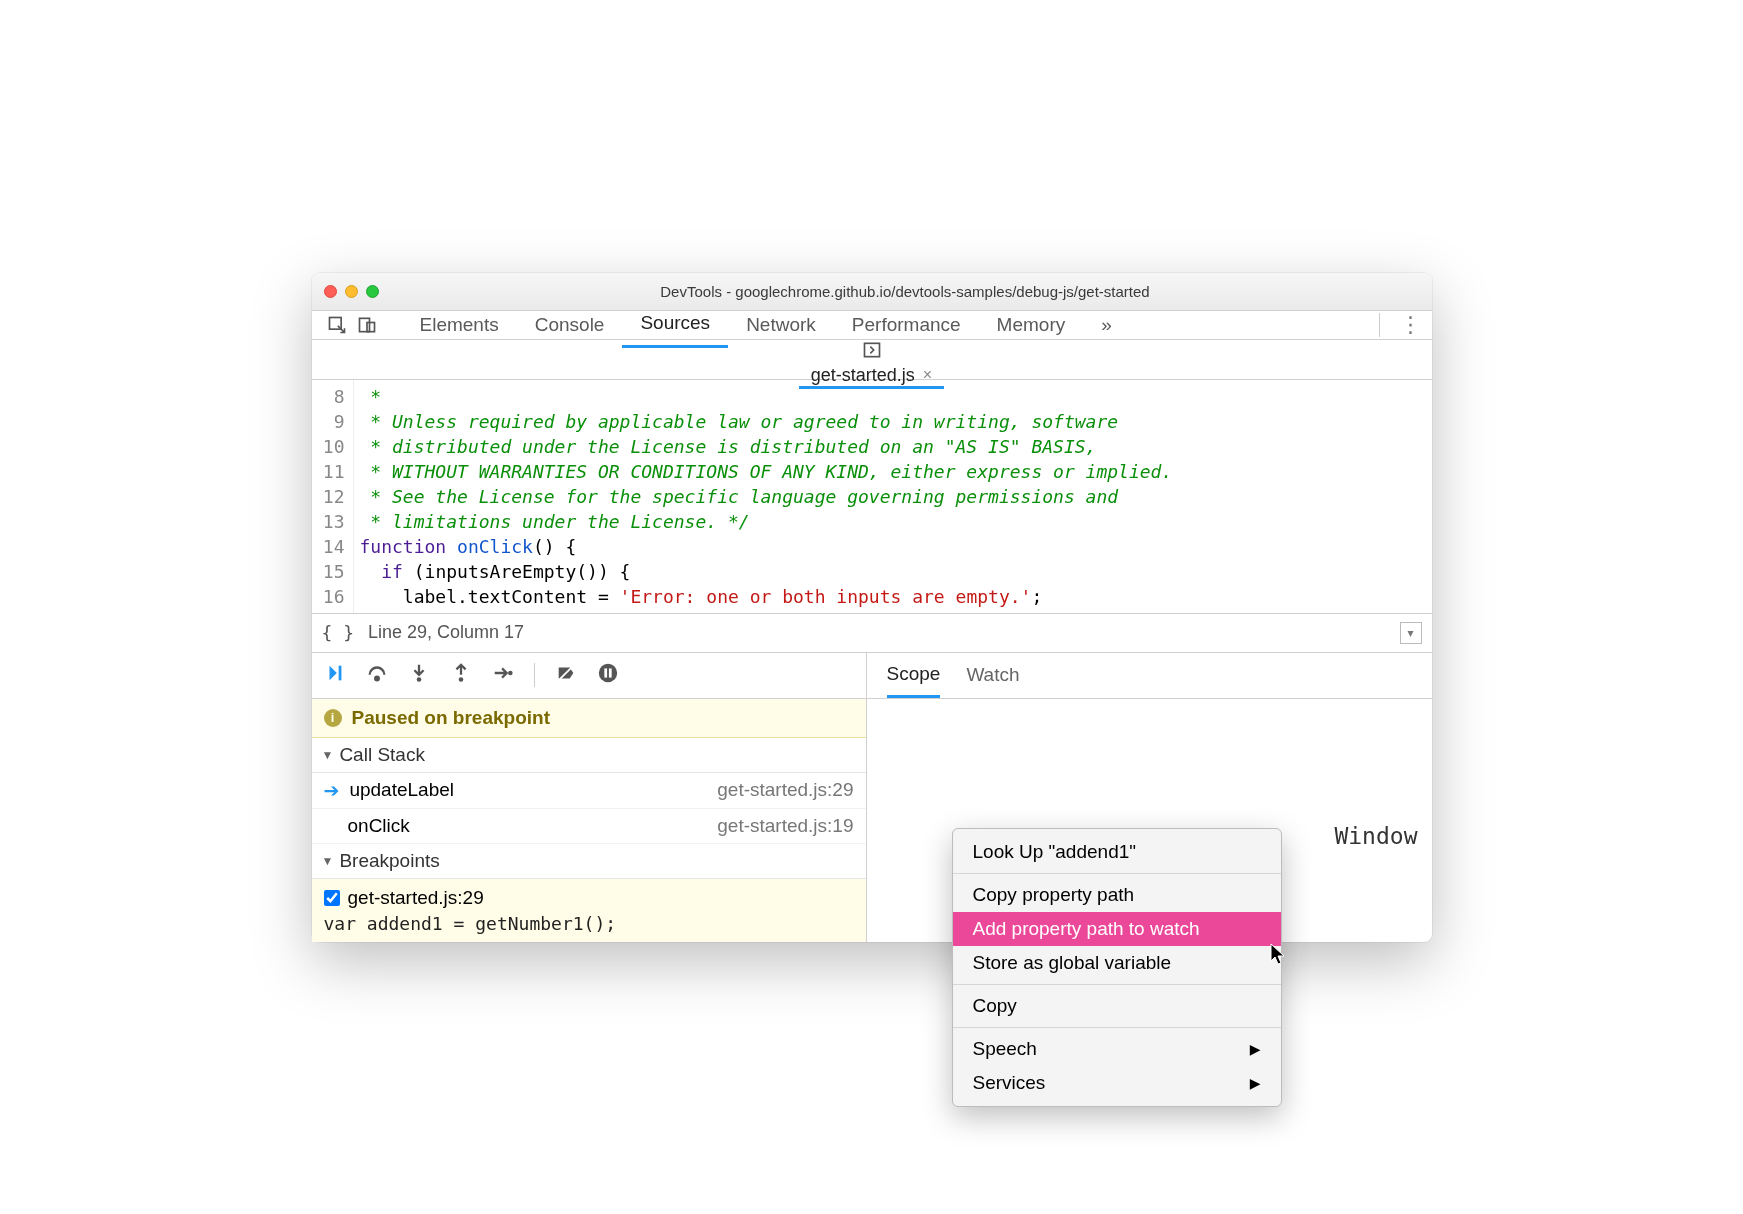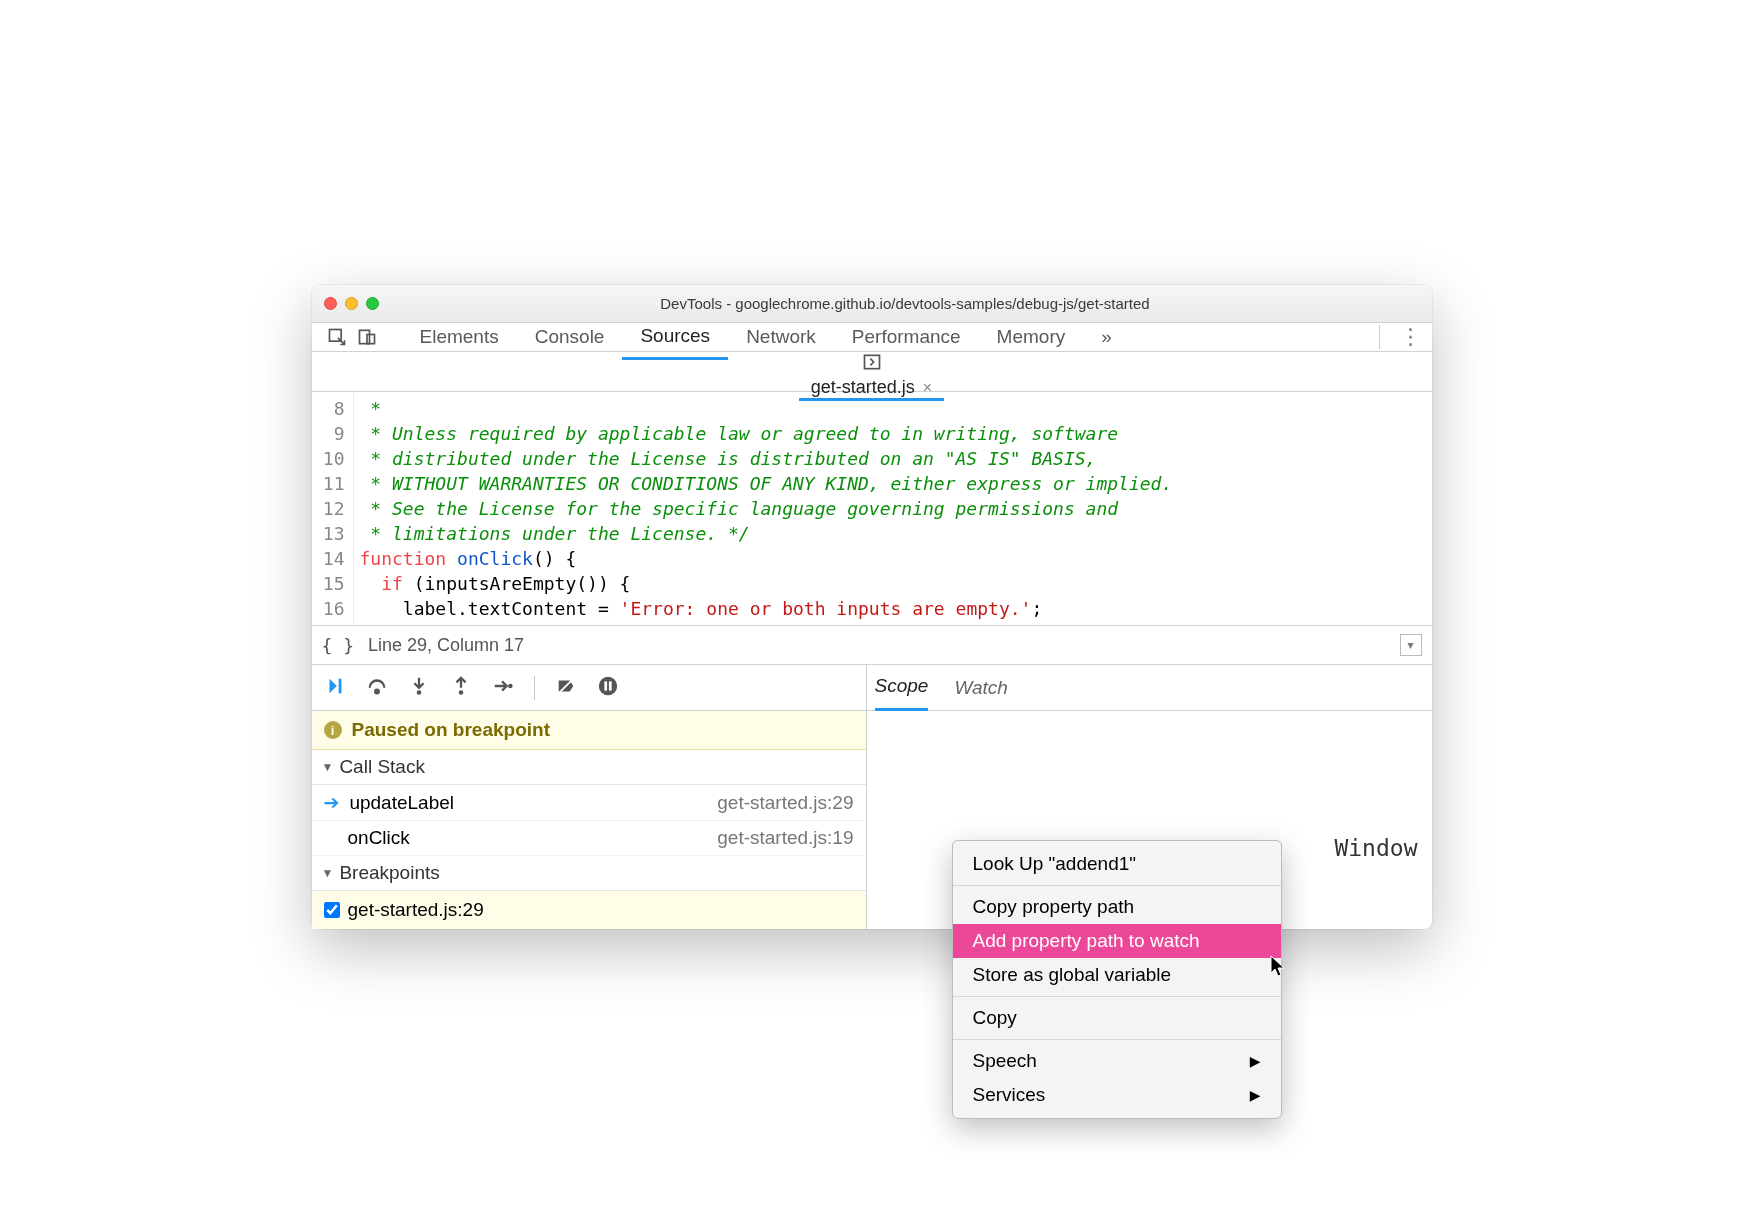--- a/index.html
+++ b/index.html
@@ -56,21 +56,21 @@
   flex-direction:column;
 }
 .file-tabs .nav-icon { padding:0 8px; color:#666; }
 .file-tab { padding:0 12px; height:40px; display:flex; align-items:center; gap:8px; border-bottom:3px solid #2196f3; color:#222; }
 .file-tab .close { color:#888; font-size:16px; }
 
 .code-area { display:flex; font-family: Menlo, Monaco, monospace; font-size:18px; line-height:25px; }
 .gutter { text-align:right; color:#888; padding:4px 8px 4px 4px; border-right:1px solid #eee; user-select:none; min-width:42px; }
 .code { padding:4px 0 4px 6px; white-space:pre; overflow:hidden; flex:1; }
 .c-comment { color:#0a8f0a; font-style:italic; }
-.c-keyword { color:#ef4444; }
+.c-keyword { color:#4c1d95; }
 .c-func { color:#1155cc; }
 .c-string { color:#c41a16; }
 
 .status-row {
   height:40px; border-top:1px solid #d0d0d0; border-bottom:1px solid #d0d0d0;
   display:flex; align-items:center; padding:0 10px; color:#555; font-size:18px;
 }
 .status-row .braces { font-family:Menlo,monospace; margin-right:14px; }
 .status-row .right { margin-left:auto; border:1px solid #bbb; width:22px; height:22px; display:flex; align-items:center; justify-content:center; font-size:12px; color:#777; }
 
@@ -110,22 +110,22 @@
 .stack-item .fn { display:flex; align-items:center; }
 
 .bp-item {
   background:#fffde7; padding:8px 12px; font-size:19px;
 }
 .bp-item .row1 { display:flex; align-items:center; gap:8px; }
 .bp-code { font-family:Menlo,monospace; color:#222; margin-top:4px; font-size:18px; }
 input[type=checkbox] { width:16px; height:16px; }
 
 .scope-tabs {
-  display:flex; height:46px; border-bottom:1px solid #d0d0d0; align-items:center; padding:0 8px;
-  font-size:19px; gap:26px; color:#666;font-style:italic;
+  display:flex; height:46px; border-bottom:1px solid #d0d0d0; align-items:center; padding:0 20px;
+  font-size:19px; gap:26px; color:#666;
 }
 .scope-tab.active { color:#222; border-bottom:3px solid #2196f3; height:46px; display:flex; align-items:center; }
 
 .scope-body { padding:6px 8px; font-family:Menlo,monospace; font-size:18px; line-height:28px; color:#333; }
 .scope-body .lvl1 { padding-left:14px; }
 .scope-body .lvl2 { padding-left:42px; }
 .varname { color:#7b1fa2; }
 .varname.sel { background:#b3d7ff; text-decoration:underline; }
 .winlabel { position:absolute; right:14px; top:170px; font-family:Menlo,monospace; font-size:23px; color:#333; }
 
@@ -294,20 +294,21 @@
       <div class="section-header">
         <span class="tri">▼</span>
         <span>Breakpoints</span>
       </div>
       <div id="breakpoints">
           <div class="bp-item">
             <div class="row1">
               <input type="checkbox" checked="" style=""> 
               <span>get-started.js:29</span>
             </div>
+            <div class="bp-code">var addend1 = getNumber1();</div>
           </div>
         </div>
     </div>
 
     <div class="right-panel">
       <div class="scope-tabs">
         <div class="scope-tab active">Scope</div>
         <div class="scope-tab">Watch</div>
       </div>
       <div class="winlabel">Window</div>

